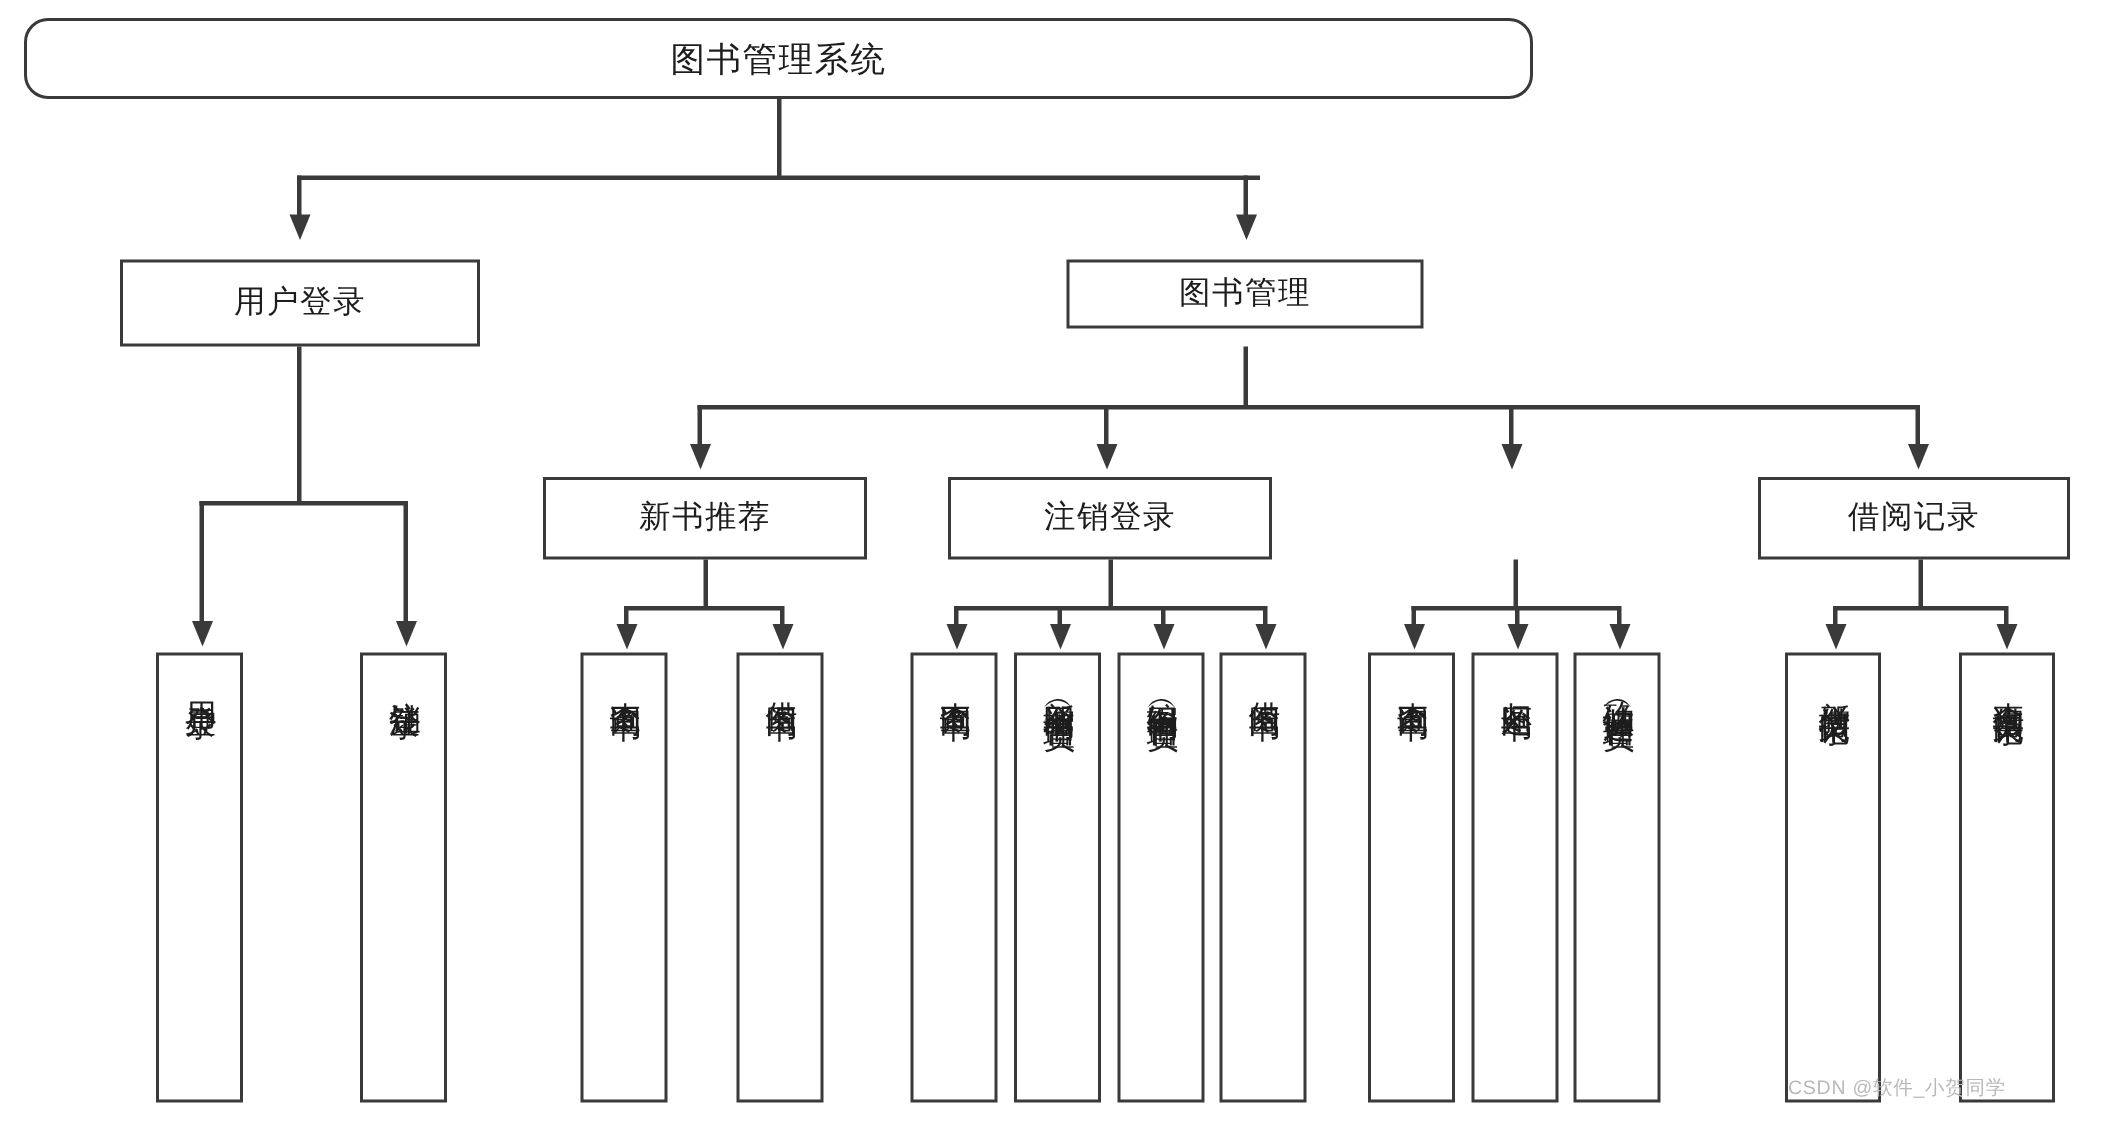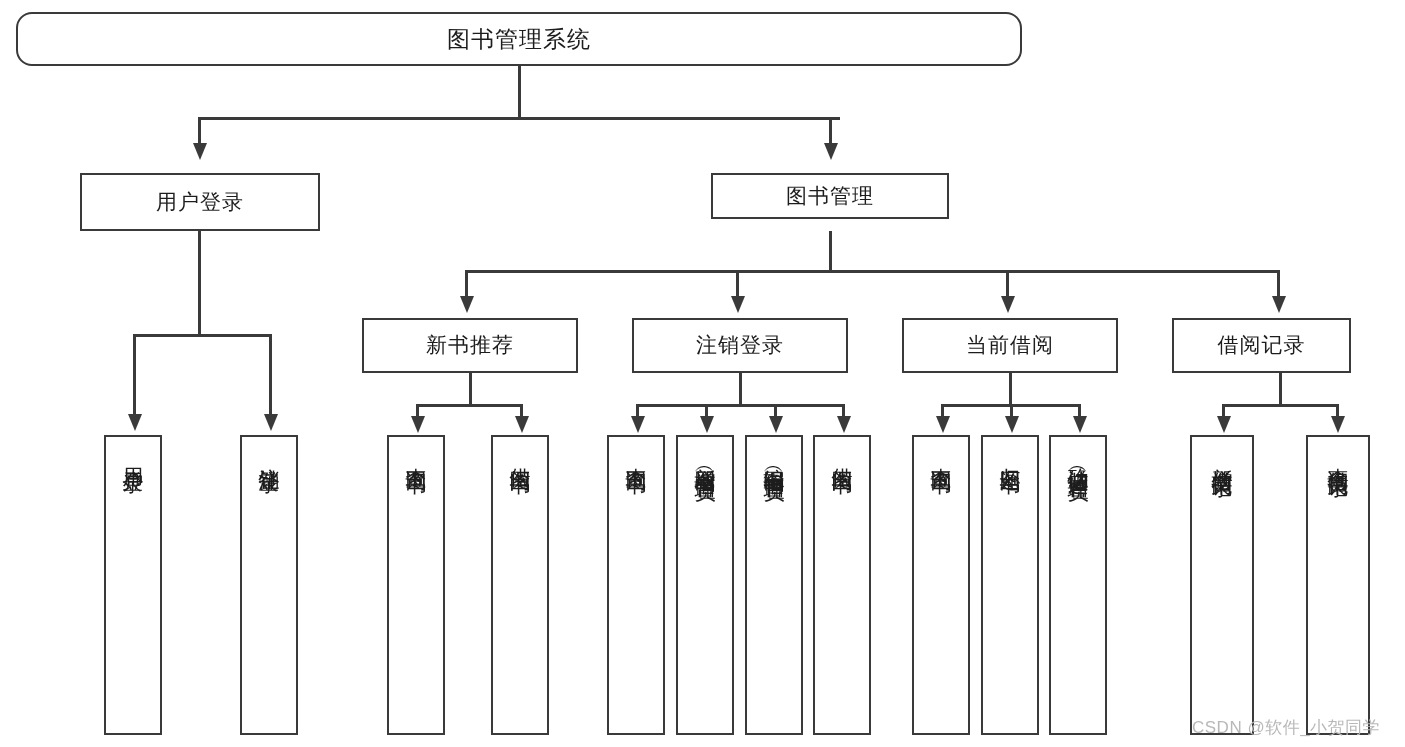--- a/index.html
+++ b/index.html
@@ -68,21 +68,21 @@
     width: 0;
     height: 0;
     border-left: 7px solid transparent;
     border-right: 7px solid transparent;
     border-top: 17px solid #3a3a3a;
   }
   
   .watermark {
     position: absolute;
     color: #b8b8b8;
-    font-size: 17px;
+    font-size: 13px;
     white-space: nowrap;
     letter-spacing: 0.5px;
   }
 </style>
 </head>
 <body>
 
 <div id="canvas">
 
   <div class="node root" style="left:16px; top:12px; width:1006px; height:54px;">图书管理系统</div>
@@ -119,22 +119,21 @@
   <div class="arrow" style="left:460px; top:296px;"></div>
   <div class="vline" style="left:736px; top:270px; height:28px;"></div>
   <div class="arrow" style="left:731px; top:296px;"></div>
   <div class="vline" style="left:1006px; top:270px; height:28px;"></div>
   <div class="arrow" style="left:1001px; top:296px;"></div>
   <div class="vline" style="left:1277px; top:270px; height:28px;"></div>
   <div class="arrow" style="left:1272px; top:296px;"></div>
 
   <div class="node" style="left:362px; top:318px; width:216px; height:55px;">新书推荐</div>
   <div class="node" style="left:632px; top:318px; width:216px; height:55px;">注销登录</div>
-  <div class="node" style="left:902px; top:318px; width:216px; height:55px;">当前借阅</div>
-  <div class="node" style="left:1172px; top:318px; width:179px; height:55px;">借阅记录</div>
+  <div class="node" style="left:1172px; top:318px; width:208px; height:55px;">借阅记录</div>
 
   <div class="vline" style="left:469px; top:373px; height:33px;"></div>
   <div class="hline" style="left:416px; top:404px; width:106px;"></div>
   <div class="vline" style="left:416px; top:404px; height:14px;"></div>
   <div class="arrow" style="left:411px; top:416px;"></div>
   <div class="vline" style="left:520px; top:404px; height:14px;"></div>
   <div class="arrow" style="left:515px; top:416px;"></div>
 
   <div class="node leaf" style="left:387px; top:435px; width:58px; height:300px;">
     <span class="vtext">查询图书</span>

